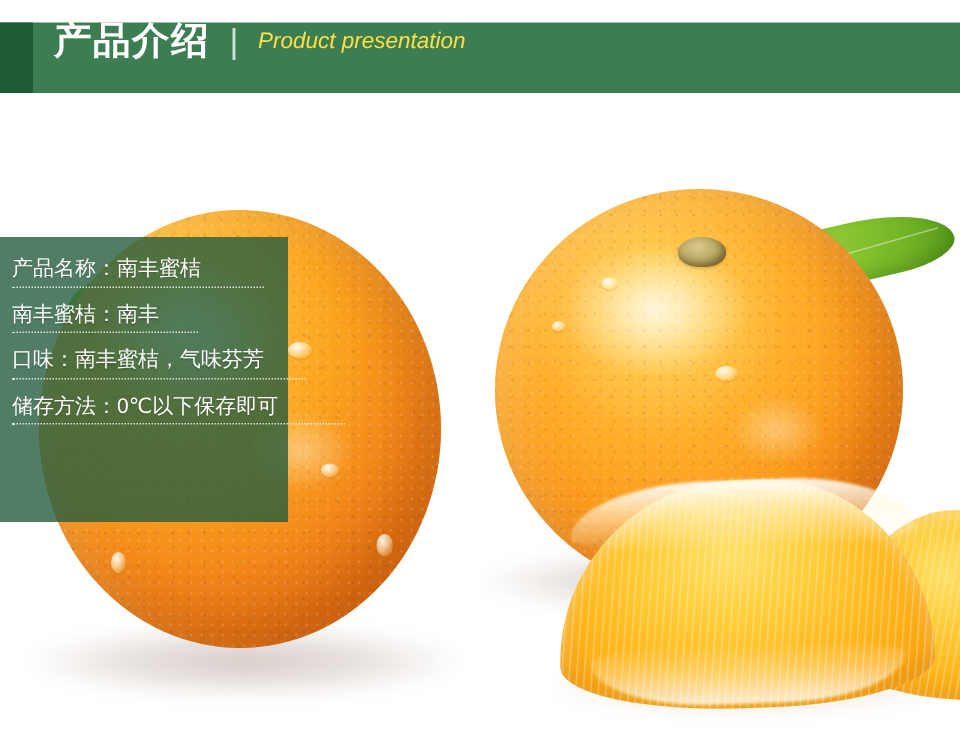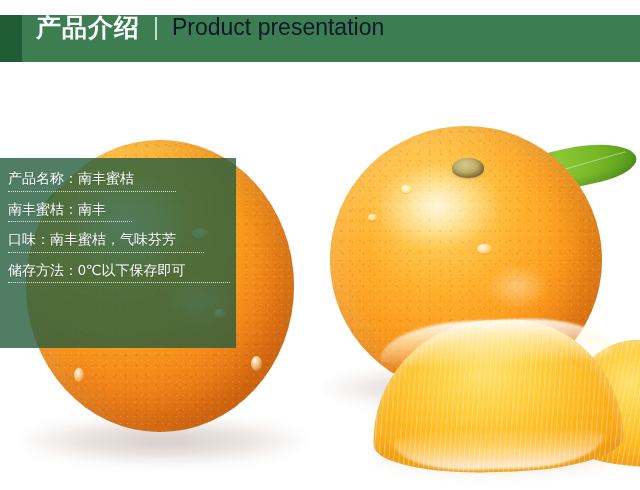--- a/index.html
+++ b/index.html
@@ -273,33 +273,34 @@
     white-space: nowrap;
   }
   #header-divider {
     color: #e8f2ea;
     font-size: 23px;
     font-weight: 300;
     line-height: 1;
     opacity: 0.85;
   }
   #header-title-en {
-    color: #0f172a;
-    font-size: 23px;
+    color: #fde047;
+    font-size: 15px;
     font-weight: 400;
     line-height: 1;
     white-space: nowrap;
+    font-style: italic;
   }
 
   
   #info-panel {
     position: absolute;
     left: 0;
     top: 158px;
-    width: 236px;
+    width: 192px;
     height: 190px;
     background: rgba(38, 92, 62, 0.80);
     box-sizing: border-box;
     padding: 12px 10px 10px 8px;
     display: flex;
     flex-direction: column;
     justify-content: flex-start;
   }
   .info-row {
     position: relative;

